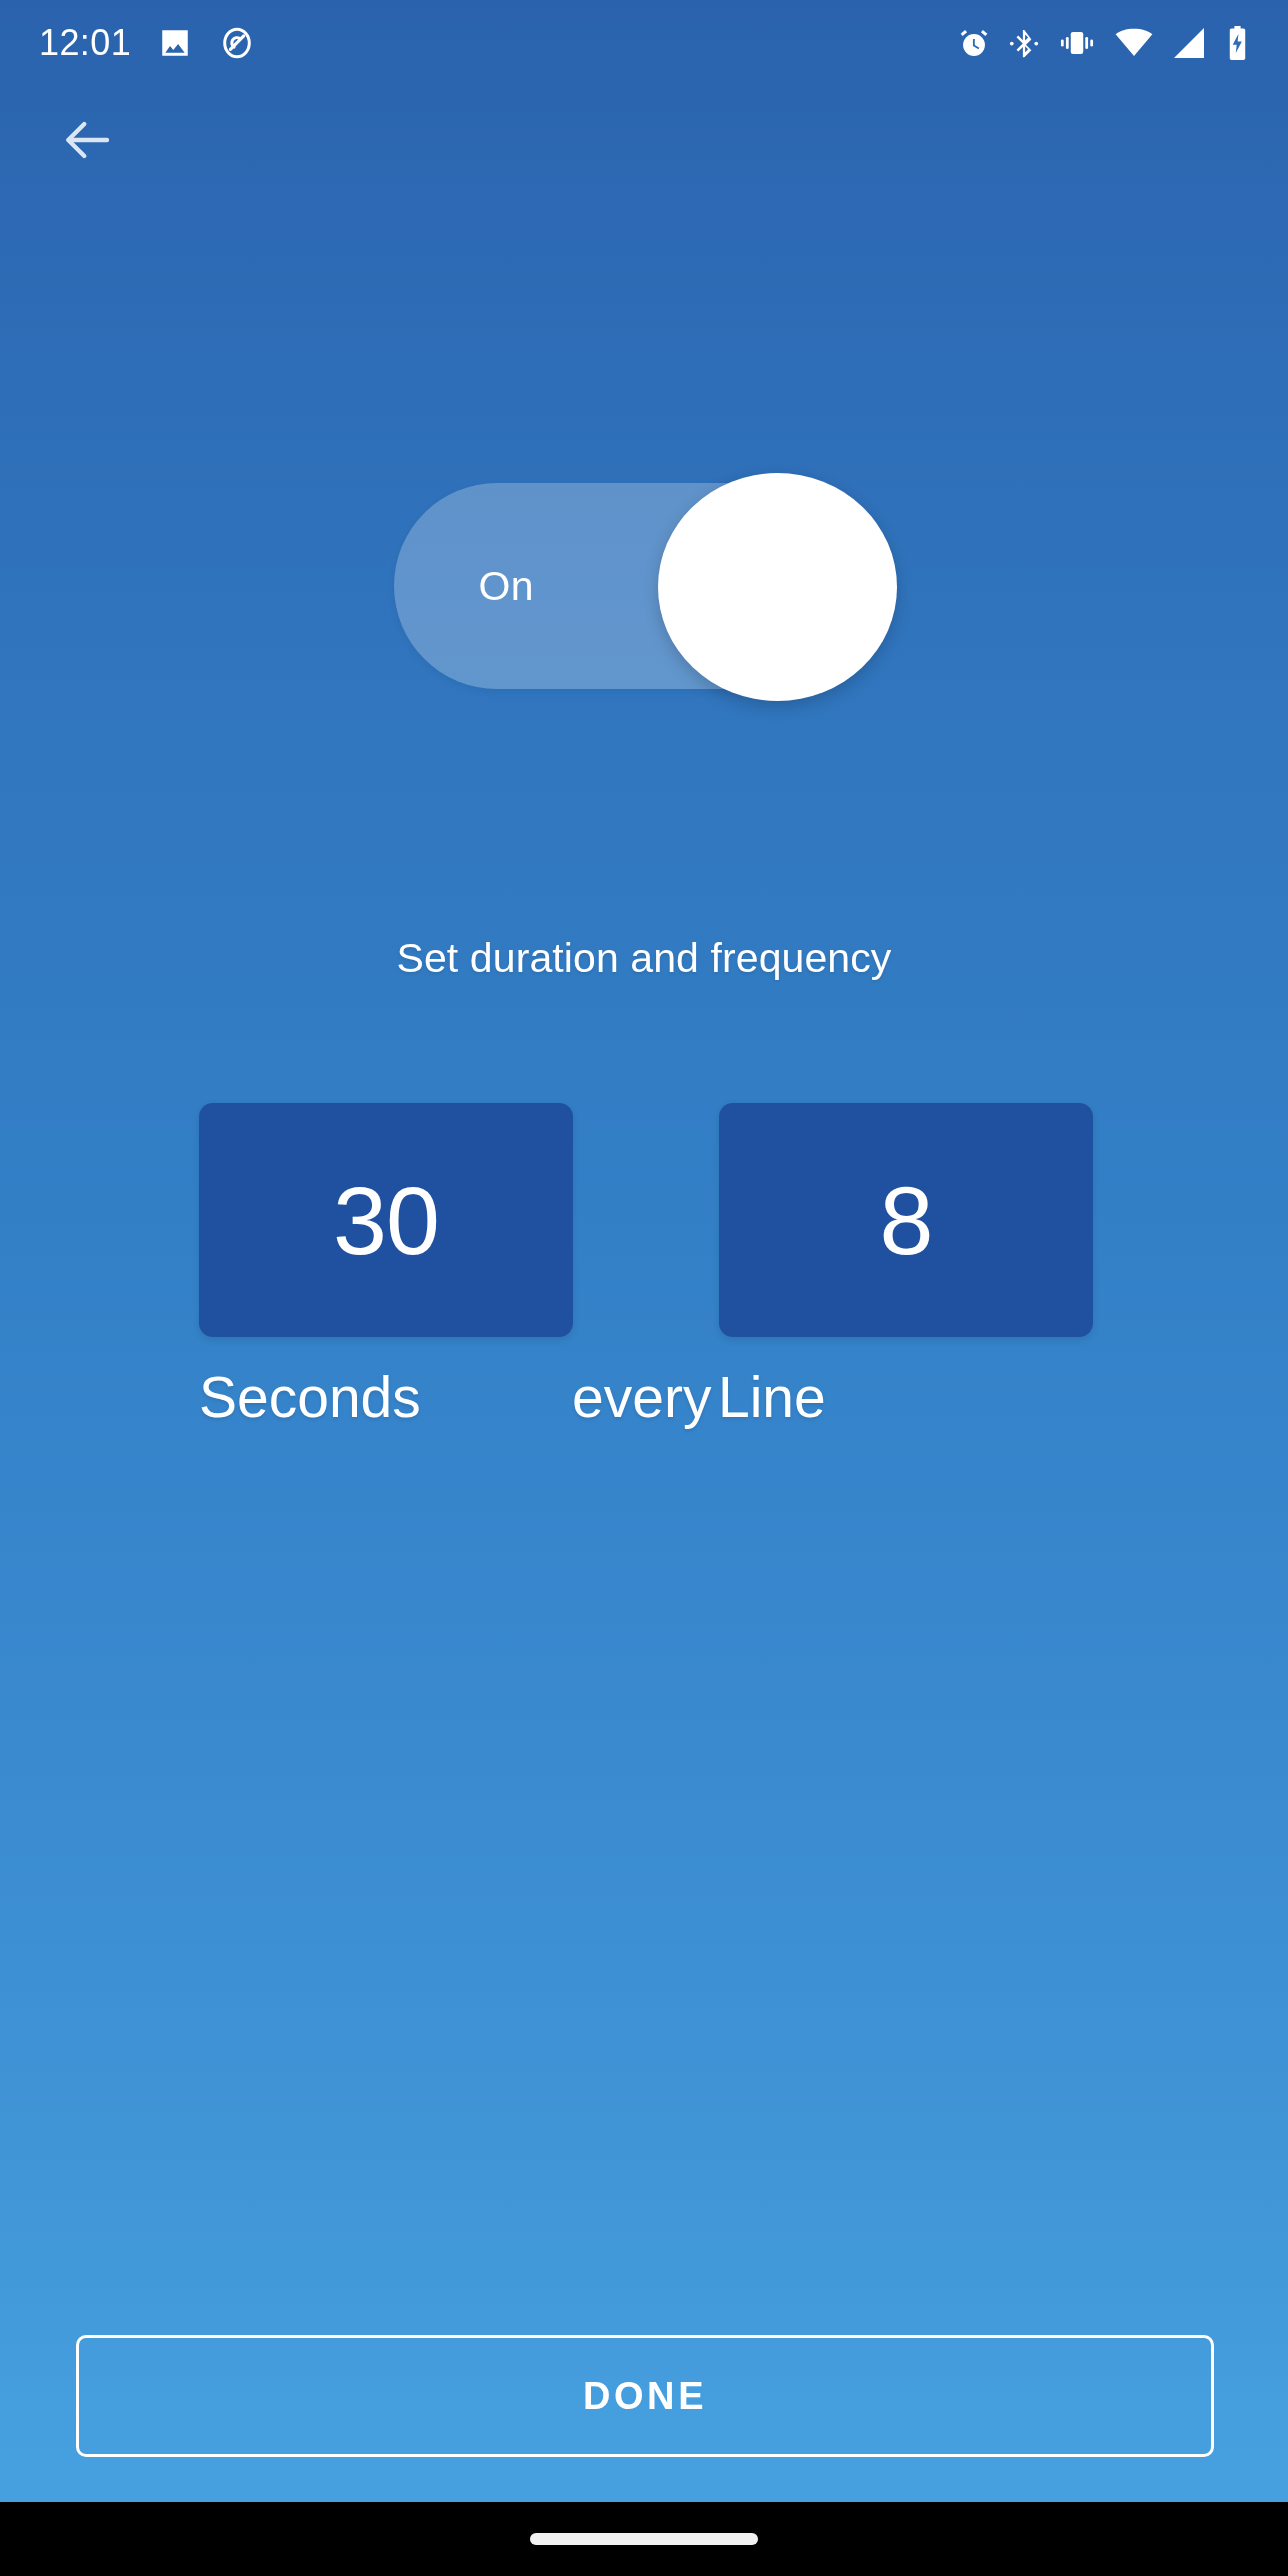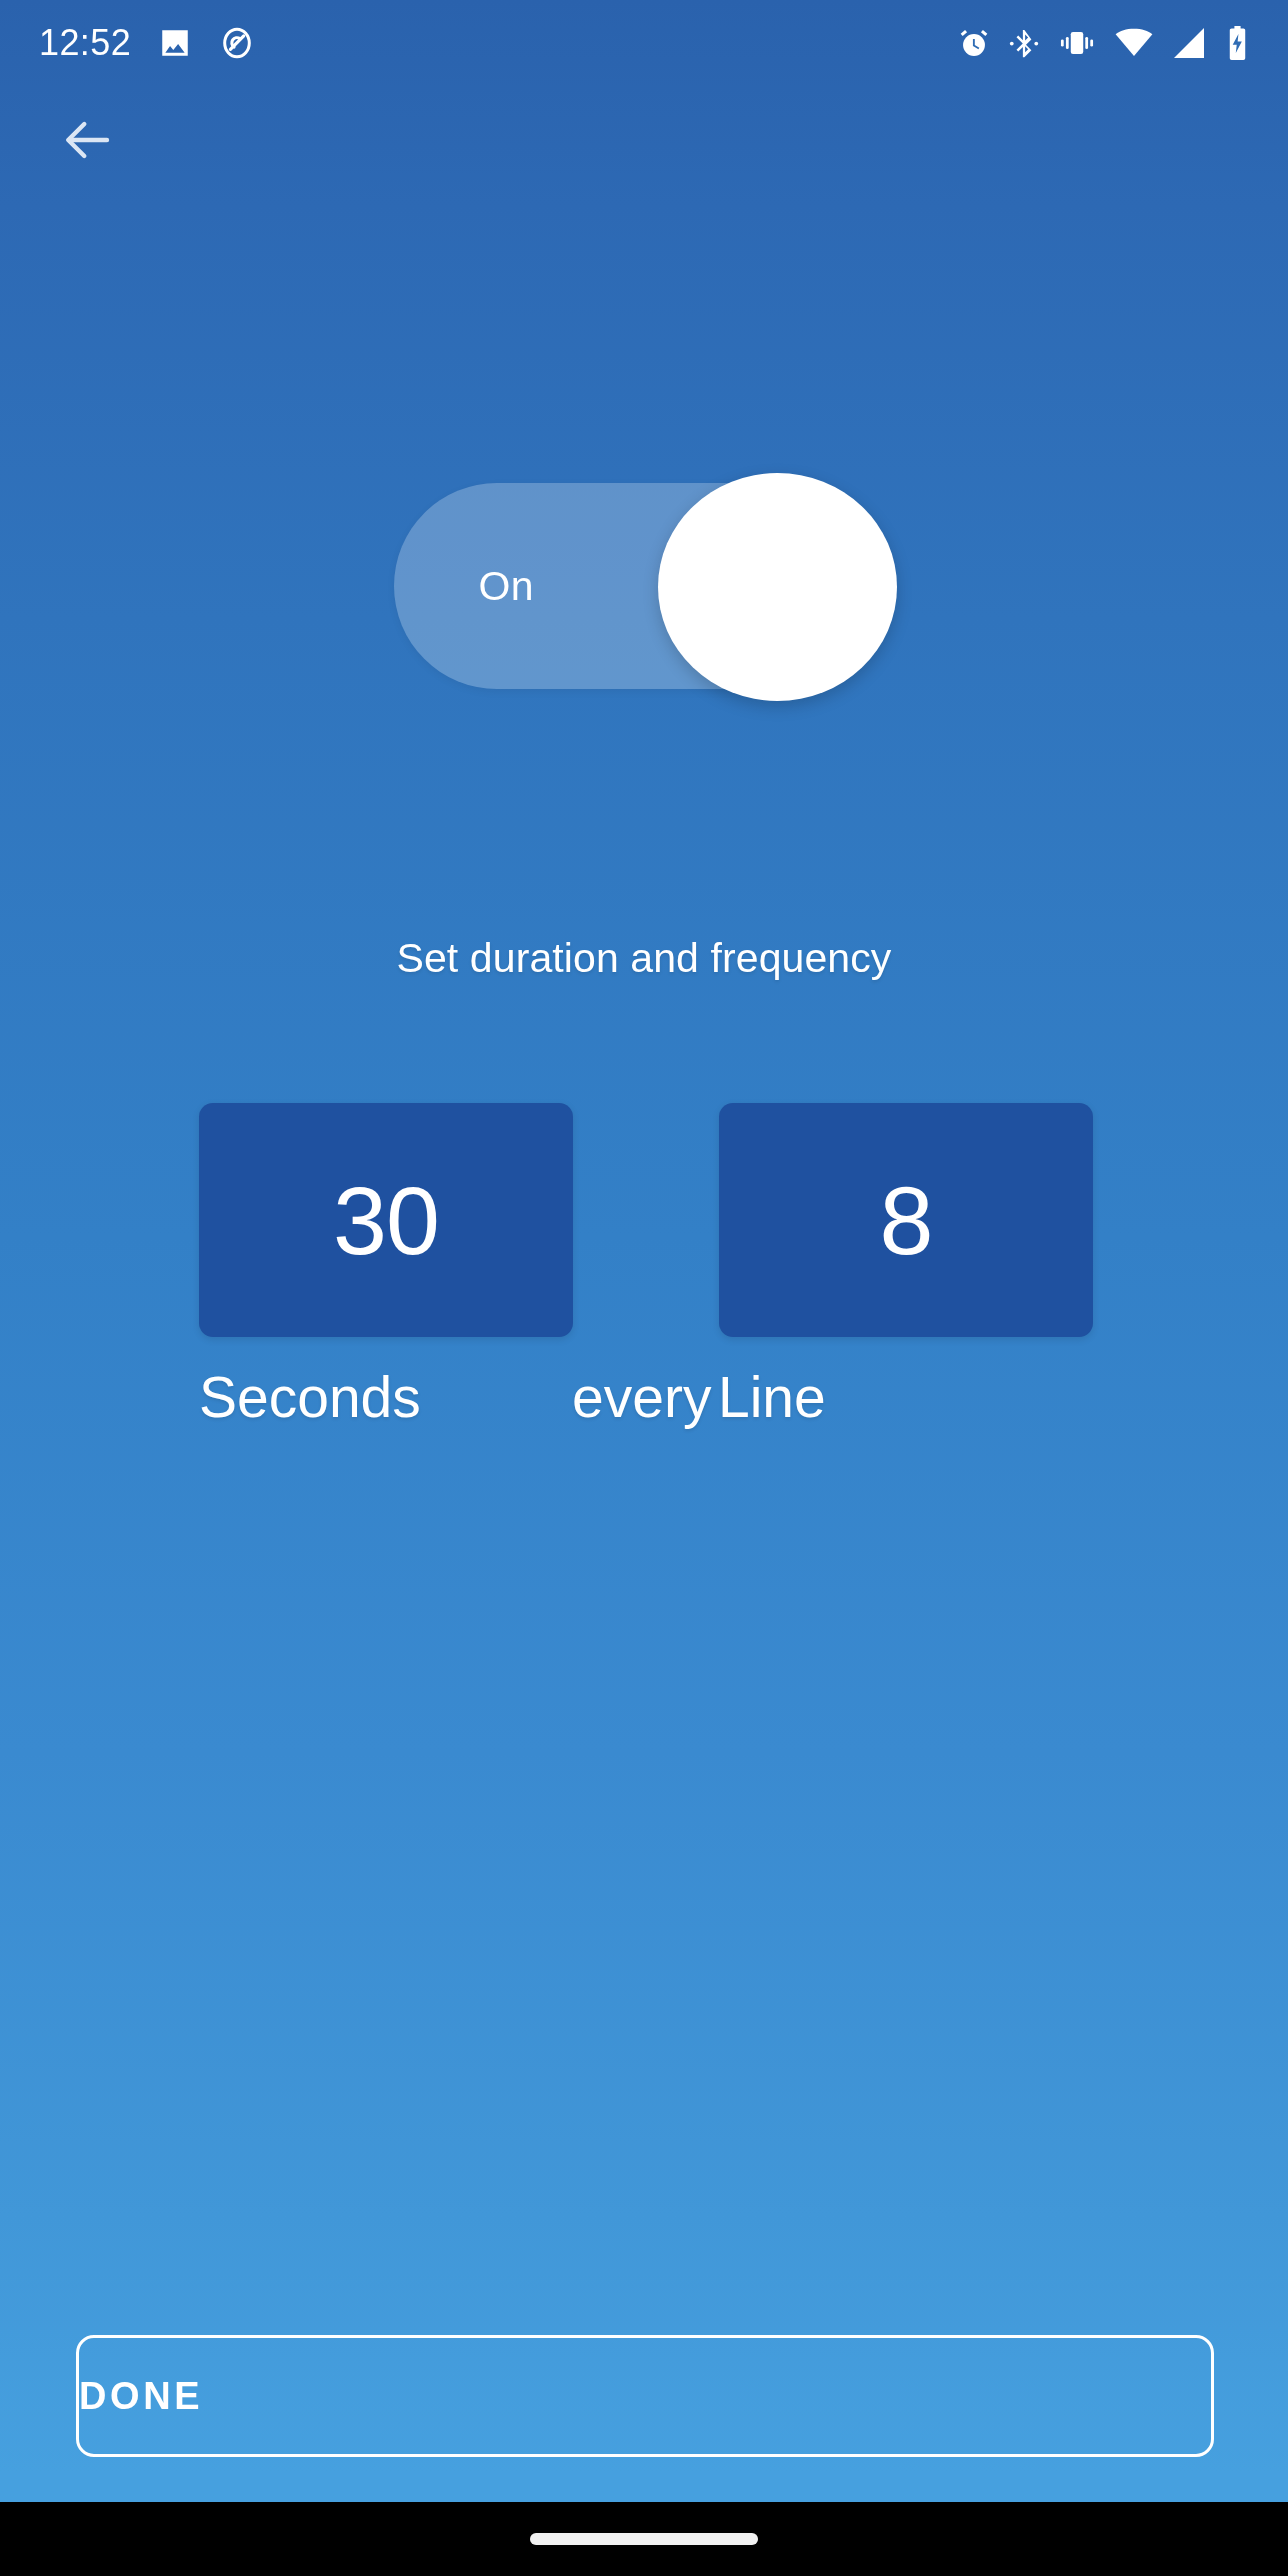--- a/index.html
+++ b/index.html
@@ -158,22 +158,22 @@
   .unit-left  { left:199px; width:374px; }
   .unit-mid   { left:572px; width:146px; }
   .unit-right { left:718px; width:374px; }
 
   
   .done-btn {
     position:absolute;
     left:76px; top:2335px;
     width:1138px; height:122px;
     border:3.6px solid #ffffff;
-    border-radius:18px;
-    display:flex; align-items:center; 
+    border-radius:10px;
+    display:flex; align-items:center; justify-content:center;
     cursor:pointer;
     background:transparent;
   }
   .done-btn .done-label {
     color:#ffffff;
     font-size:38px;
     font-weight:700;
     letter-spacing:3.6px;
   }
 
@@ -191,21 +191,21 @@
     border-radius:6.3px;
   }
 </style>
 </head>
 <body>
 
 <div class="screen">
 
   <div class="statusbar">
     <div class="sb-left">
-      <span class="sb-clock">12:52</span>
+      <span class="sb-clock">12:01</span>
 
       <span class="sb-icon">
         <svg width="34" height="34" viewBox="0 0 24 24" fill="#ffffff">
           <path d="M3 3h18v18H3V3zm2.2 15.8h13.6l-4.6-6.1-3.4 4.3-2.3-2.8-3.3 4.6z"></path>
         </svg>
       </span>
 
       <span class="sb-icon">
         <svg width="36" height="36" viewBox="0 0 24 24" fill="none" stroke="#ffffff" stroke-width="2">
           <ellipse cx="12" cy="12" rx="8.2" ry="9.2"></ellipse>

